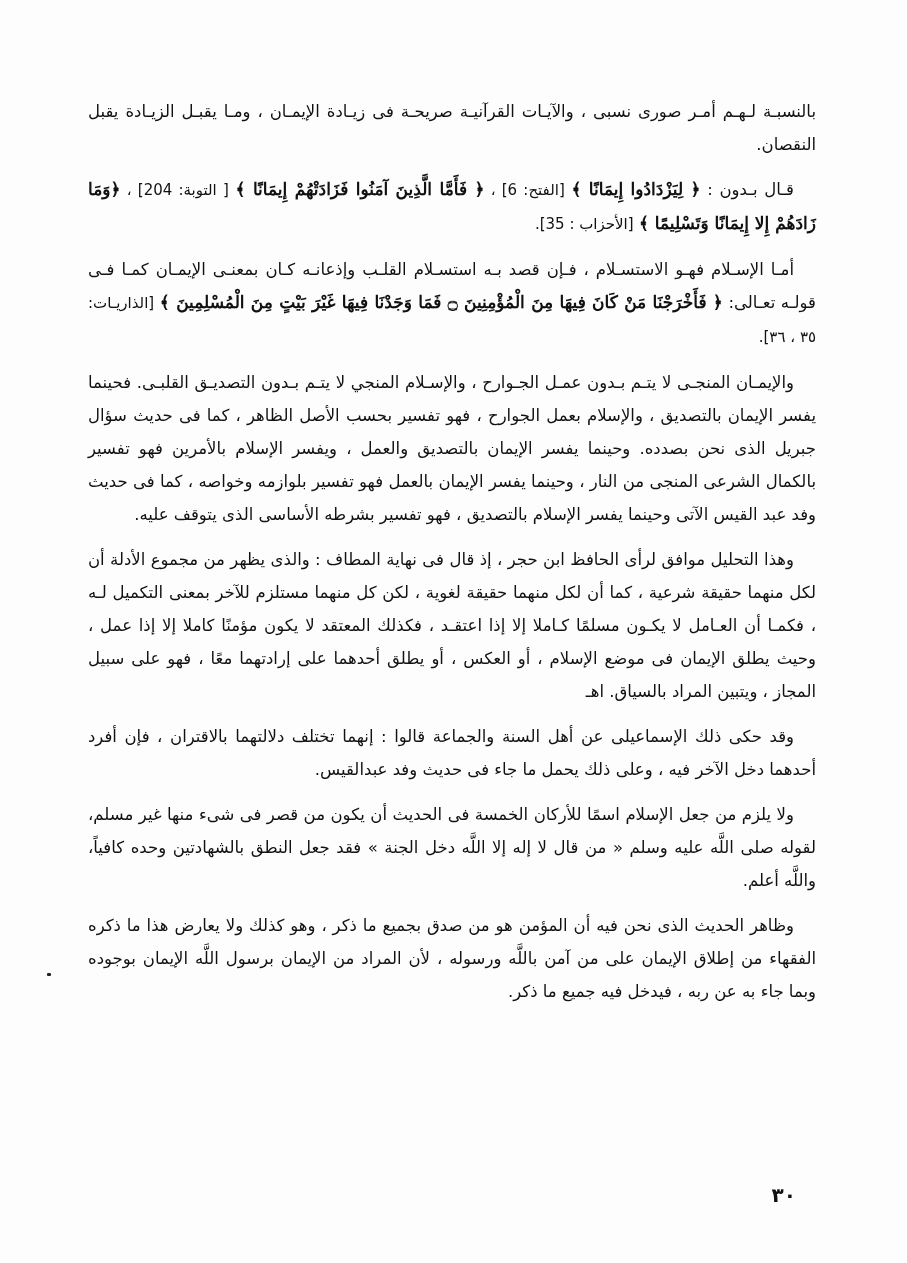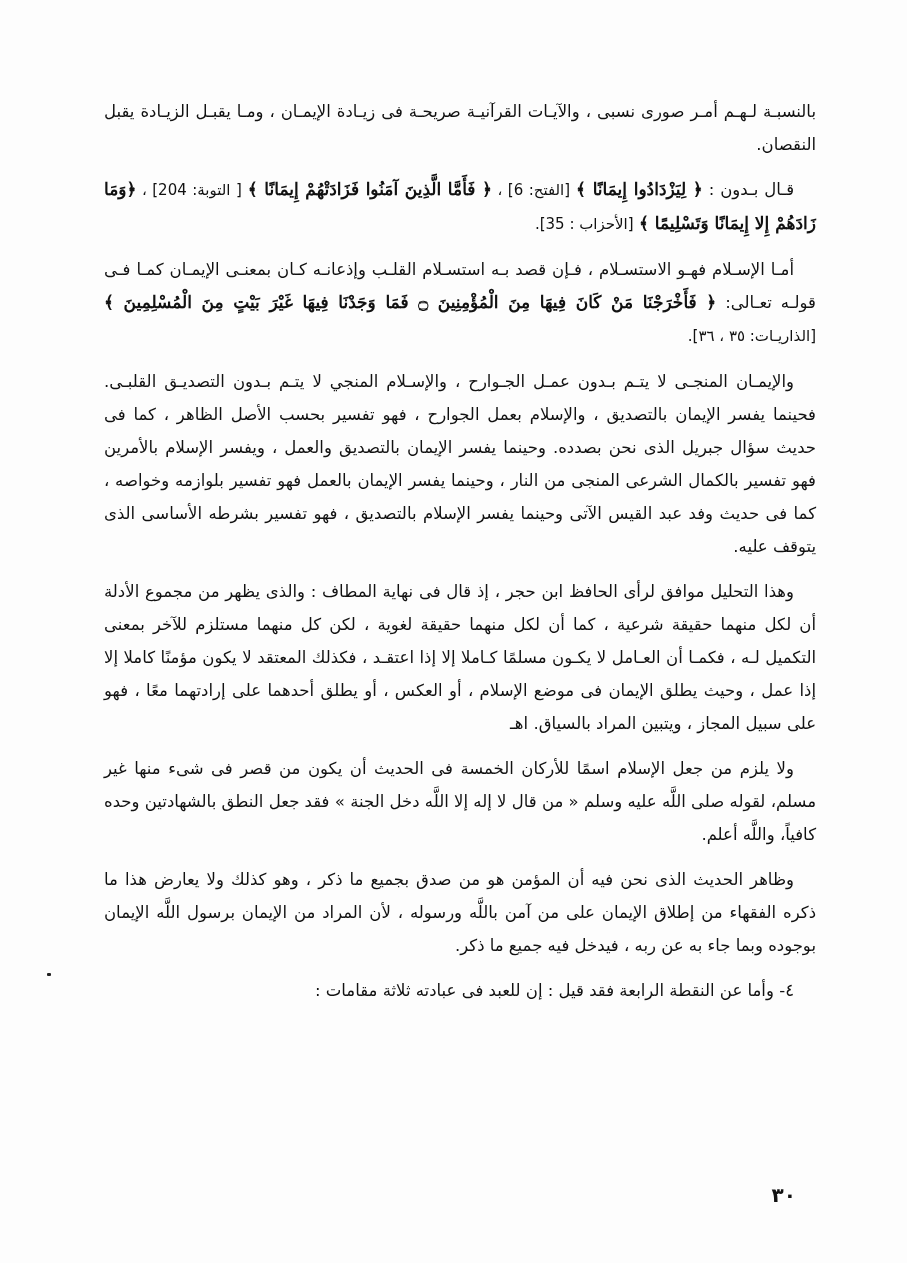--- a/index.html
+++ b/index.html
@@ -14,21 +14,21 @@
   .page {
     position: absolute;
     left: 88px; top: 95px;
     width: 728px;
     direction: rtl;
     text-align: justify;
     text-align-last: right;
     font-size: 16.5px;
     line-height: 33px;
   }
-  .para { margin: 0 0 12px 16px; text-indent: 22px; }
+  .para { margin: 0 0 12px 0; text-indent: 22px; }
   .para.no-indent { text-indent: 0; }
   .verse { font-weight: bold; font-family: "DejaVu Serif", serif; font-size: 17px; }
   .ref { font-size: 15px; }
   .bold-label { font-weight: bold; font-size: 18px; }
   .page-number {
     position: absolute;
     left: 736px; top: 1183px;
     width: 60px;
     font-size: 20px; font-weight: bold;
     direction: rtl; text-align: right;
@@ -64,30 +64,30 @@
 
 
   <p class="para">
     <span>والإيمـان المنجـى لا يتـم بـدون عمـل الجـوارح ، والإسـلام المنجي لا يتـم بـدون التصديـق القلبـى. فحينما يفسر الإيمان بالتصديق ، والإسلام بعمل الجوارح ، فهو تفسير بحسب الأصل الظاهر ، كما فى حديث سؤال جبريل الذى نحن بصدده. وحينما يفسر الإيمان بالتصديق والعمل ، ويفسر الإسلام بالأمرين فهو تفسير بالكمال الشرعى المنجى من النار ، وحينما يفسر الإيمان بالعمل فهو تفسير بلوازمه وخواصه ، كما فى حديث وفد عبد القيس الآتى وحينما يفسر الإسلام بالتصديق ، فهو تفسير بشرطه الأساسى الذى يتوقف عليه.</span>
   </p>
 
   <p class="para">
     <span>وهذا التحليل موافق لرأى الحافظ ابن حجر ، إذ قال فى نهاية المطاف : والذى يظهر من مجموع الأدلة أن لكل منهما حقيقة شرعية ، كما أن لكل منهما حقيقة لغوية ، لكن كل منهما مستلزم للآخر بمعنى التكميل لـه ، فكمـا أن العـامل لا يكـون مسلمًا كـاملا إلا إذا اعتقـد ، فكذلك المعتقد لا يكون مؤمنًا كاملا إلا إذا عمل ، وحيث يطلق الإيمان فى موضع الإسلام ، أو العكس ، أو يطلق أحدهما على إرادتهما معًا ، فهو على سبيل المجاز ، ويتبين المراد بالسياق. اهـ</span>
   </p>
 
+  <p class="para">
+    <span>وقد حكى ذلك الإسماعيلى عن أهل السنة والجماعة قالوا : إنهما تختلف دلالتهما بالاقتران ، فإن أفرد أحدهما دخل الآخر فيه ، وعلى ذلك يحمل ما جاء فى حديث وفد عبدالقيس.</span>
+  </p>
 
   <p class="para">
     <span>ولا يلزم من جعل الإسلام اسمًا للأركان الخمسة فى الحديث أن يكون من قصر فى شىء منها غير مسلم، لقوله صلى اللَّه عليه وسلم « من قال لا إله إلا اللَّه دخل الجنة » فقد جعل النطق بالشهادتين وحده كافياً، واللَّه أعلم.</span>
   </p>
 
   <p class="para">
     <span>وظاهر الحديث الذى نحن فيه أن المؤمن هو من صدق بجميع ما ذكر ، وهو كذلك ولا يعارض هذا ما ذكره الفقهاء من إطلاق الإيمان على من آمن باللَّه ورسوله ، لأن المراد من الإيمان برسول اللَّه الإيمان بوجوده وبما جاء به عن ربه ، فيدخل فيه جميع ما ذكر.</span>
   </p>
 
-  <p class="para">
-    <span>٤- وأما عن النقطة الرابعة فقد قيل : إن للعبد فى عبادته ثلاثة مقامات :</span>
-  </p>
 
 </div>
 
 <div class="page-number">٣٠</div>
 
 <div class="speck" style="left:47px; top:973px;"></div>
 
 </body></html>

